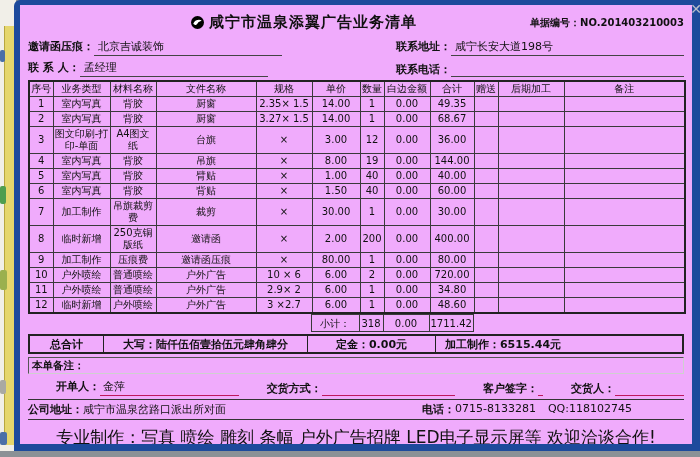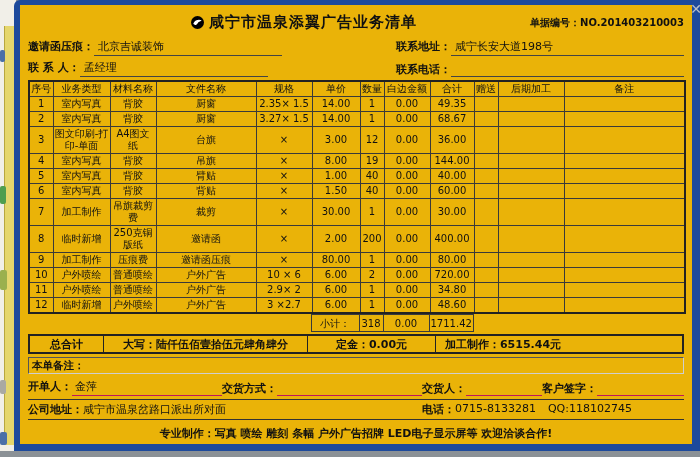--- a/index.html
+++ b/index.html
@@ -17,21 +17,21 @@
   .frag5 { left:0; top:432px; width:7px; height:13px; background:#4a6fa8; }
 
   
   .window { position:absolute; left:14px; top:0; width:686px; height:451px;
             background:#1d4a9c; border-top-left-radius:6px; overflow:hidden; }
   .close-x { position:absolute; right:-2px; top:2px; font-size:14px; font-weight:bold;
              color:#b9bec9; line-height:14px; cursor:default; }
 
   
   .sheet { position:absolute; left:6px; top:5px; width:672px; height:439px;
-           background:#eab308; padding:5px 8px 0 8px; overflow:hidden; font-size:11px; }
+           background:#f0abfc; padding:5px 8px 0 8px; overflow:hidden; font-size:11px; }
 
   
   .sheet-header { position:relative; height:25px; }
   .title-wrap { text-align:center; padding-right:104px; padding-top:3px; }
   .logo { display:inline-block; width:13px; height:13px; vertical-align:-2px; margin-right:5px; }
   .doc-title { font-size:15px; font-weight:bold; letter-spacing:1px; }
   .receipt { position:absolute; right:0; top:6px; font-size:10px; font-weight:bold; }
 
   
   .field-row { display:flex; height:20px; align-items:flex-end; margin-top:1px; }
@@ -60,33 +60,33 @@
   .t-cell:last-child { border-right:none; }
   .t0{width:74px;} .t1{width:204px;} .t2{width:116px;} .t3{width:128px;} .t4{width:134px;}
 
   
   .remark-box { border:1px solid #666; border-color:#555 #cfcfcf #cfcfcf #555; height:17px;
                 margin-top:3px; padding:1px 3px; font-size:10.5px; }
   .remark-box .f-label { font-weight:bold; }
 
   
   .issuer-row { display:flex; height:24px; align-items:flex-end; padding-bottom:2px; }
-  .i-field { display:flex; }
+  .i-field { display:flex;margin-left:28px; }
   .i1{width:194px;} .i2{width:200px;} .i3{width:120px;} .i4{flex:1;}
   .i-val { border-bottom:1px solid #be185d; padding:0 2px 1px 3px; flex:1; white-space:nowrap; }
 
   
   .address-row { display:flex; border-top:1px solid #333; border-bottom:1px solid #333;
                  height:21px; align-items:center; margin-top:1px; }
   .a-left { flex:1; display:flex; }
   .a-right { width:262px; display:flex; white-space:nowrap; }
   .a-right .gap { width:12px; }
 
   
-  .specialty { text-align:center; font-weight:bold; font-size:11px; margin-top:6px; }
+  .specialty { text-align:center; font-weight:normal; font-size:17px; margin-top:6px; }
 </style>
 </head>
 <body>
 
 <div class="bg-left"></div>
 <div class="bg-yellow"></div>
 <div class="frag frag1"></div>
 <div class="frag frag2"></div>
 <div class="frag frag3"></div>
 <div class="frag frag4"></div>
@@ -374,26 +374,26 @@
 
     <div class="issuer-row">
       <div class="i-field i1">
         <span class="f-label">开单人：</span>
         <span class="i-val">金萍</span>
       </div>
       <div class="i-field i2">
         <span class="f-label">交货方式：</span>
         <span class="i-val"></span>
       </div>
+      <div class="i-field i4">
+        <span class="f-label">客户签字：</span>
+        <span class="i-val"></span>
+      </div>
       <div class="i-field i3">
         <span class="f-label">交货人：</span>
-        <span class="i-val"></span>
-      </div>
-      <div class="i-field i4">
-        <span class="f-label">客户签字：</span>
         <span class="i-val"></span>
       </div>
     </div>
 
     <div class="address-row">
       <div class="a-left">
         <span class="f-label">公司地址：</span>
         <span>咸宁市温泉岔路口派出所对面</span>
       </div>
       <div class="a-right">

